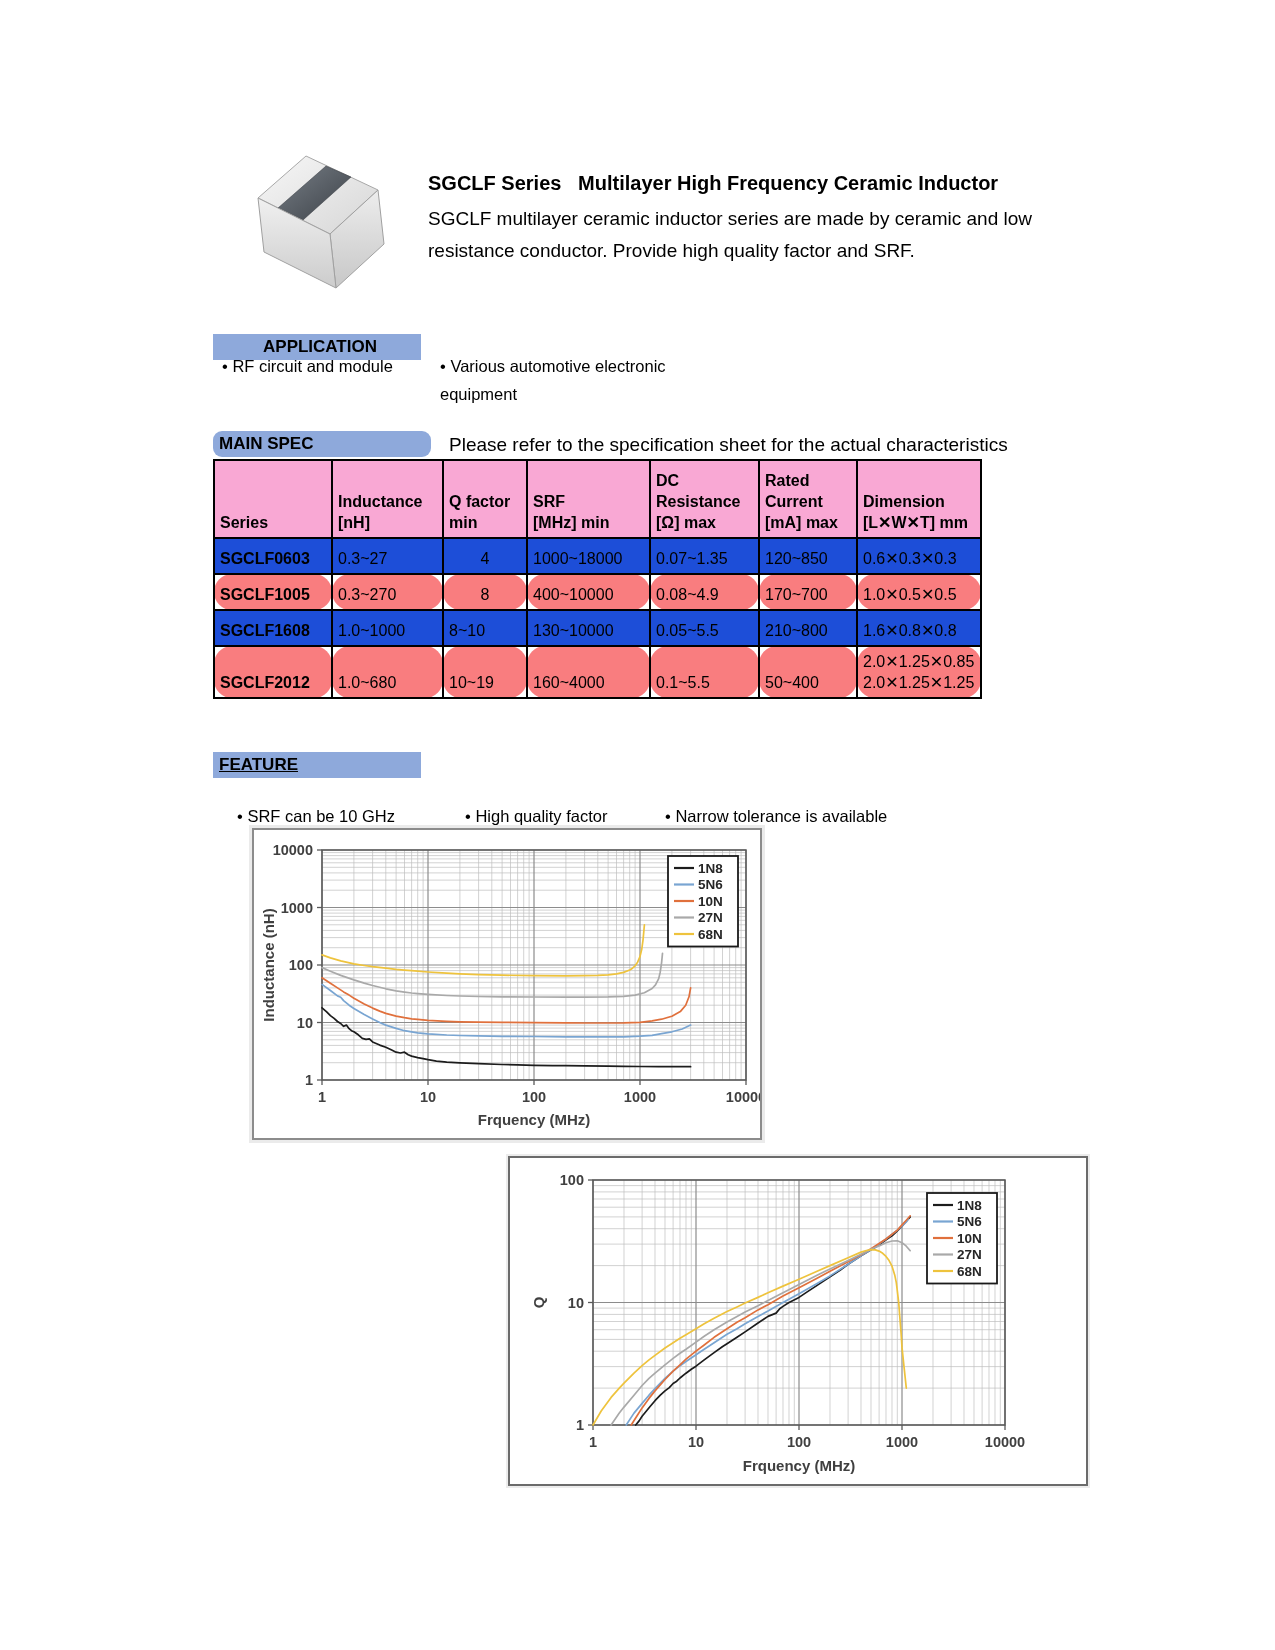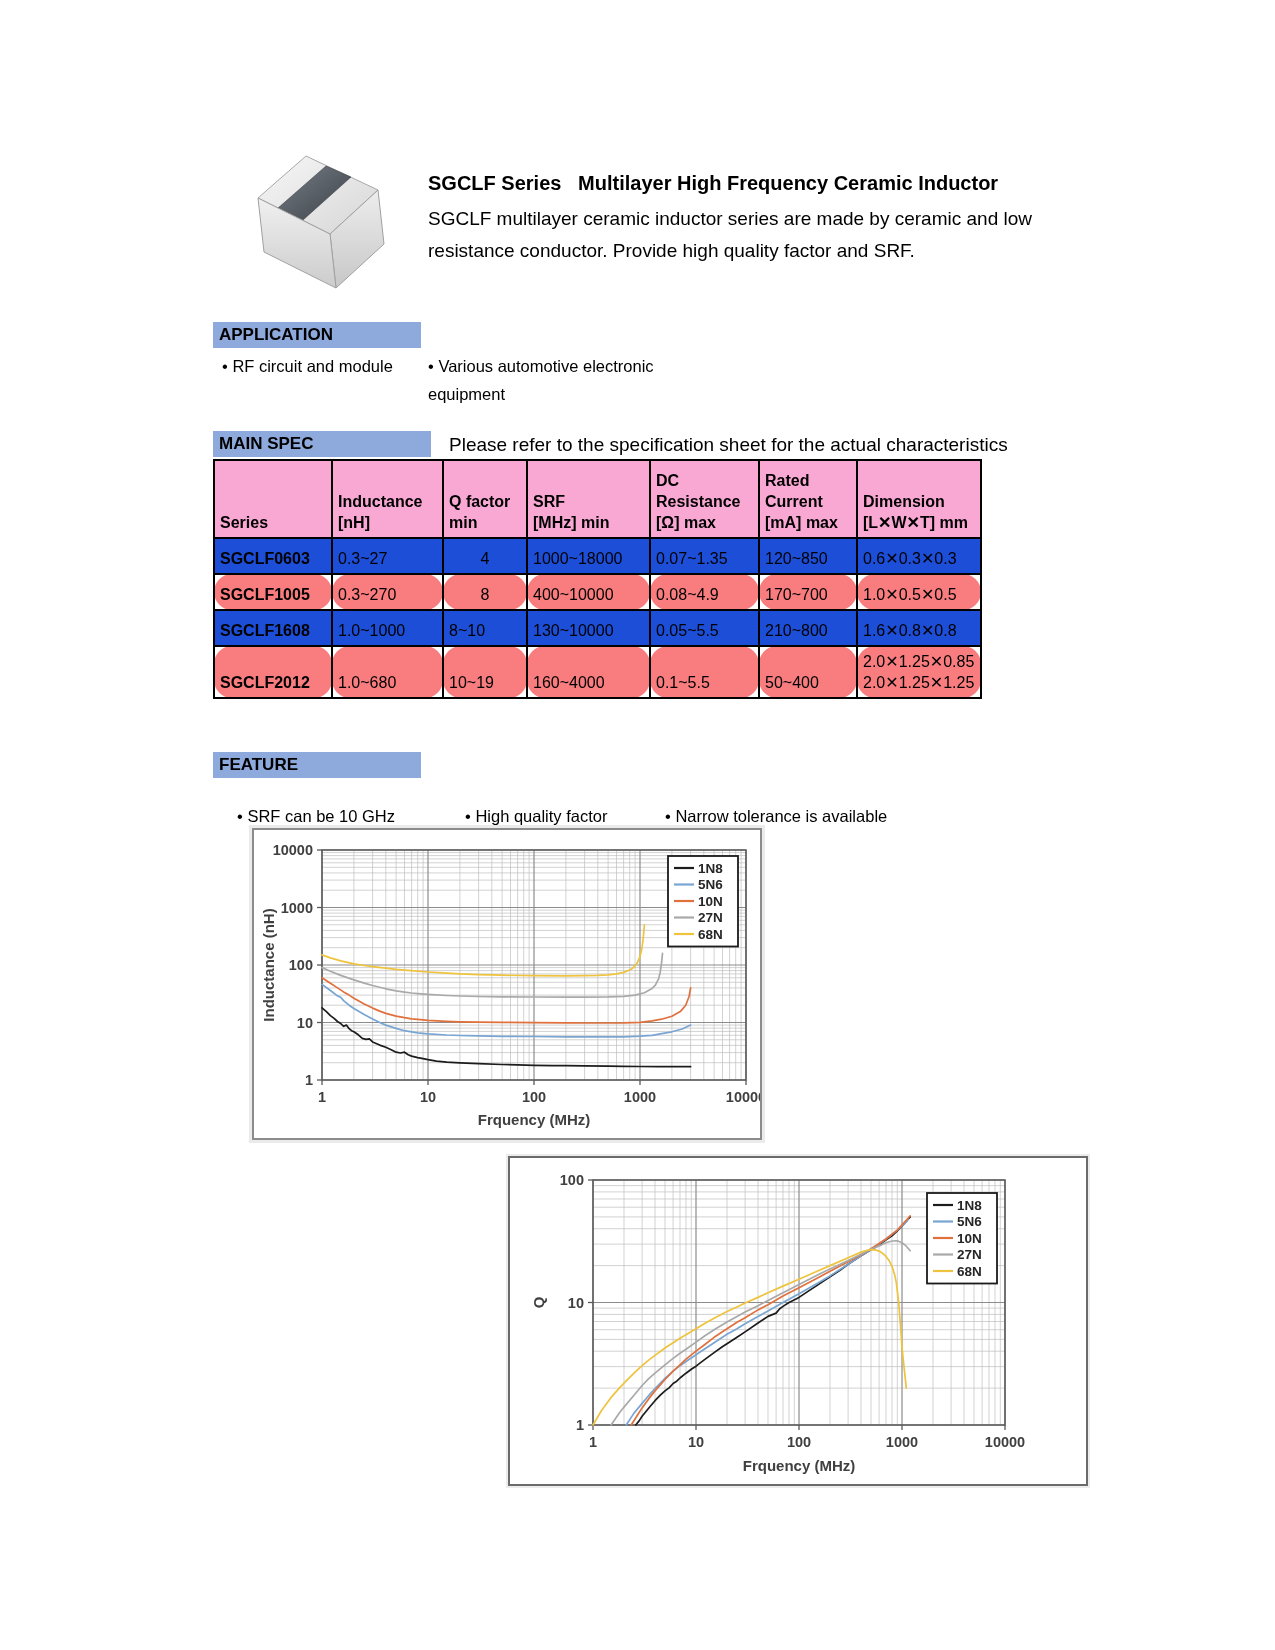--- a/index.html
+++ b/index.html
@@ -5,28 +5,28 @@
   html,body{margin:0;padding:0;background:#fff;}
   body{font-family:"Liberation Sans",sans-serif;color:#000;}
   #page{position:relative;width:1183px;height:1650px;background:#fff;overflow:hidden;padding-left:11px;}
 
   #product-img{position:absolute;left:248px;top:146px;width:170px;height:155px;}
 
   #title{position:absolute;left:428px;top:172px;width:640px;font-size:20px;font-weight:bold;white-space:pre-wrap;}
   #desc{position:absolute;left:428px;top:203px;width:618px;font-size:19px;line-height:32px;}
 
   .sec-bar{position:absolute;left:213px;background:#8ea9db;color:#000;font-weight:bold;font-size:17px;line-height:26px;height:26px;padding-left:6px;box-sizing:border-box;}
-  #app-bar{top:322px;width:208px;}
-  #spec-bar{top:431px;width:218px;}
-  #feat-bar{top:752px;width:208px;}
+  #app-bar{top:334px;width:208px;text-align:center;}
+  #spec-bar{top:431px;width:218px;border-radius:9px;}
+  #feat-bar{top:752px;width:208px;text-decoration:underline;}
 
   .bullet-item{position:absolute;font-size:16.5px;line-height:28px;}
   .bullet-item::before{content:"\2022\00a0";}
   #app-items .i0{left:222px;top:0;width:215px;}
-  #app-items .i1{left:428px;top:0;width:262px;}
+  #app-items .i1{left:440px;top:0;width:262px;}
   #app-items .i2{left:723px;top:0;width:318px;}
   #app-items{position:absolute;left:0;top:352px;width:1275px;height:70px;}
   #feat-items{position:absolute;left:15px;top:786px;width:1275px;height:30px;margin-top:16px;}
   #feat-items .i0{left:222px;}
   #feat-items .i1{left:450px;}
   #feat-items .i2{left:650px;}
 
   #spec-note{position:absolute;left:437px;top:434px;font-size:19px;margin-left:12px;}
 
   #spec-table{position:absolute;left:213px;top:459px;border-collapse:collapse;table-layout:fixed;}

